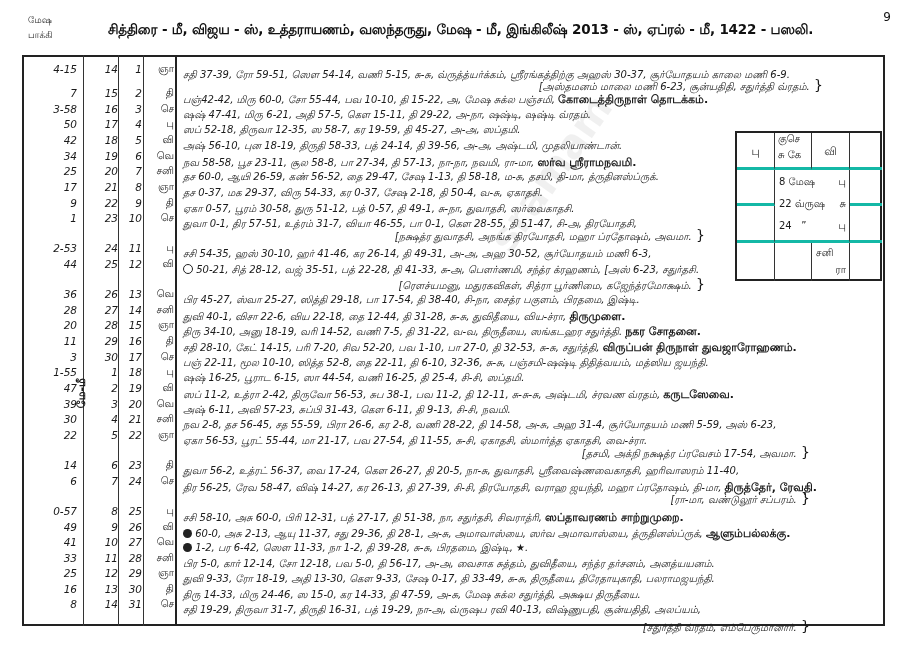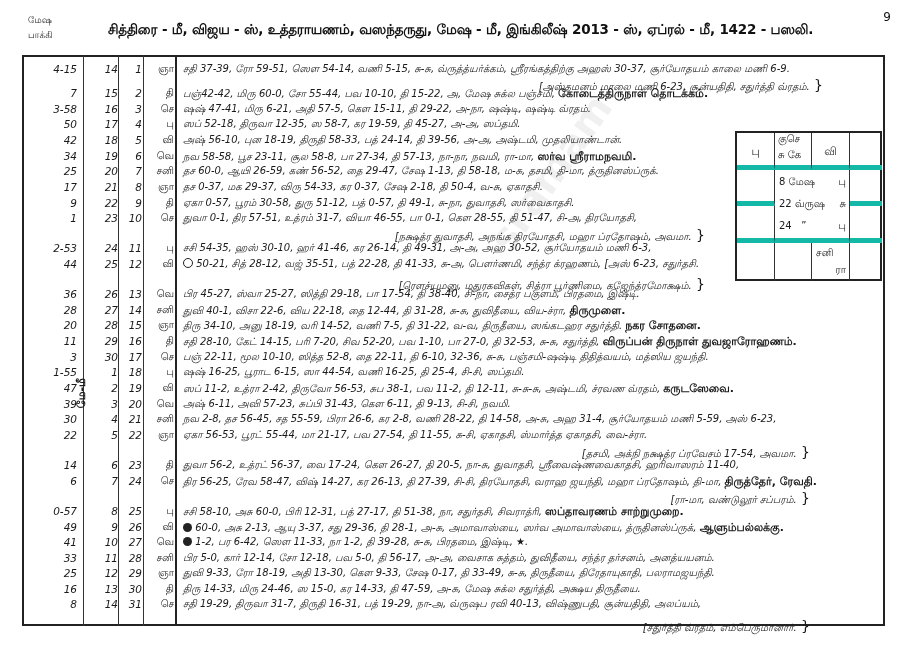--- a/index.html
+++ b/index.html
@@ -9,27 +9,27 @@
   .pagenum { position:absolute; right:14px; top:10px; font-size:12px; color:#111; }
   .frame { position:absolute; left:22px; top:55px; width:863px; height:571px; border:2px solid #222; box-sizing:border-box; }
   .colline { position:absolute; top:55px; height:571px; border-left:1px solid #333; }
   .colline.thick { border-left:2px solid #222; }
   .row { position:absolute; left:22px; height:16px; font-size:10.5px; white-space:nowrap; }
   .row .c { position:absolute; top:0; font-style:italic; text-align:right; }
   .row .c0 { left:0; width:55px; }
   .row .c1 { left:60px; width:36px; }
   .row .c2 { left:98px; width:22px; }
   .row .c3 { left:120px; width:32px; font-style:normal; font-size:10px; }
-  .row .c4 { left:161px; font-style:italic; font-size:10px; text-align:left; }
+  .row .c4 { left:161px; font-style:italic; font-size:10px; text-align:left;margin-top:6px; }
   .row .big { font-style:normal; font-weight:bold; font-size:11px; }
   .cont { position:absolute; font-size:10px; font-style:italic; white-space:nowrap; }
   .brace { font-style:normal; font-size:14px; }
   .month-label { position:absolute; left:75px; top:378px; width:16px; font-size:11px; font-weight:bold; writing-mode:vertical-rl; transform:rotate(180deg); }
   .chart { position:absolute; left:735px; top:131px; width:147px; height:150px; border:2px solid #222; box-sizing:border-box; background:#fff; }
-  .chart .cell { position:absolute; border-right:1px solid #333; border-bottom:5px solid #14b8a6; box-sizing:border-box; font-size:11px; }
+  .chart .cell { position:absolute; border-right:1px solid #333; border-bottom:3px solid #14b8a6; box-sizing:border-box; font-size:11px; }
   .dot { display:inline-block; width:9px; height:9px; border-radius:50%; background:#222; vertical-align:-1px; }
   .ring { display:inline-block; width:8px; height:8px; border-radius:50%; border:1px solid #222; vertical-align:-1px; }
   .watermark { position:absolute; left:460px; top:150px; font-size:40px; color:rgba(0,0,0,0.06); transform:rotate(-55deg); font-weight:bold; }
 </style>
 </head>
 <body>
 
 <div>
   <div class="corner" style="top:15px;">மேஷ</div>
   <div class="corner" style="top:30px;">பாக்கி</div>
@@ -226,21 +226,21 @@
       <span class="c c1">8</span>
       <span class="c c2">25</span>
       <span class="c c3">பு</span>
       <span class="c c4"><span>சசி 58-10, அசு 60-0, பிரி 12-31, பத் 27-17, தி 51-38, நா, சதுர்தசி, சிவராத்ரி,</span> <span class="big">ஸப்தாவரணம் சாற்றுமுறை.</span></span>
     </div>
     <div class="row" style="top: 521px;">
       <span class="c c0">49</span>
       <span class="c c1">9</span>
       <span class="c c2">26</span>
       <span class="c c3">வி</span>
-      <span class="c c4"><span class="dot"></span> <span>60-0, அசு 2-13, ஆயு 3-37, சது 29-36, தி 28-1, அ-சு, அமாவாஸ்யை, ஸர்வ அமாவாஸ்யை, த்ருதினஸ்ப்ருக்,</span> <span class="big">ஆளும்பல்லக்கு.</span></span>
+      <span class="c c4"><span class="dot"></span> <span>60-0, அசு 2-13, ஆயு 11-37, சது 29-36, தி 28-1, அ-சு, அமாவாஸ்யை, ஸர்வ அமாவாஸ்யை, த்ருதினஸ்ப்ருக்,</span> <span class="big">ஆளும்பல்லக்கு.</span></span>
     </div>
     <div class="row" style="top: 536px;">
       <span class="c c0">41</span>
       <span class="c c1">10</span>
       <span class="c c2">27</span>
       <span class="c c3">வெ</span>
       <span class="c c4"><span class="dot"></span> <span>1-2, பர 6-42, ஸௌ 11-33, நா 1-2, தி 39-28, சு-சு, பிரதமை, இஷ்டி, ★.</span></span>
     </div>
     <div class="row" style="top: 552px;">
       <span class="c c0">33</span>

